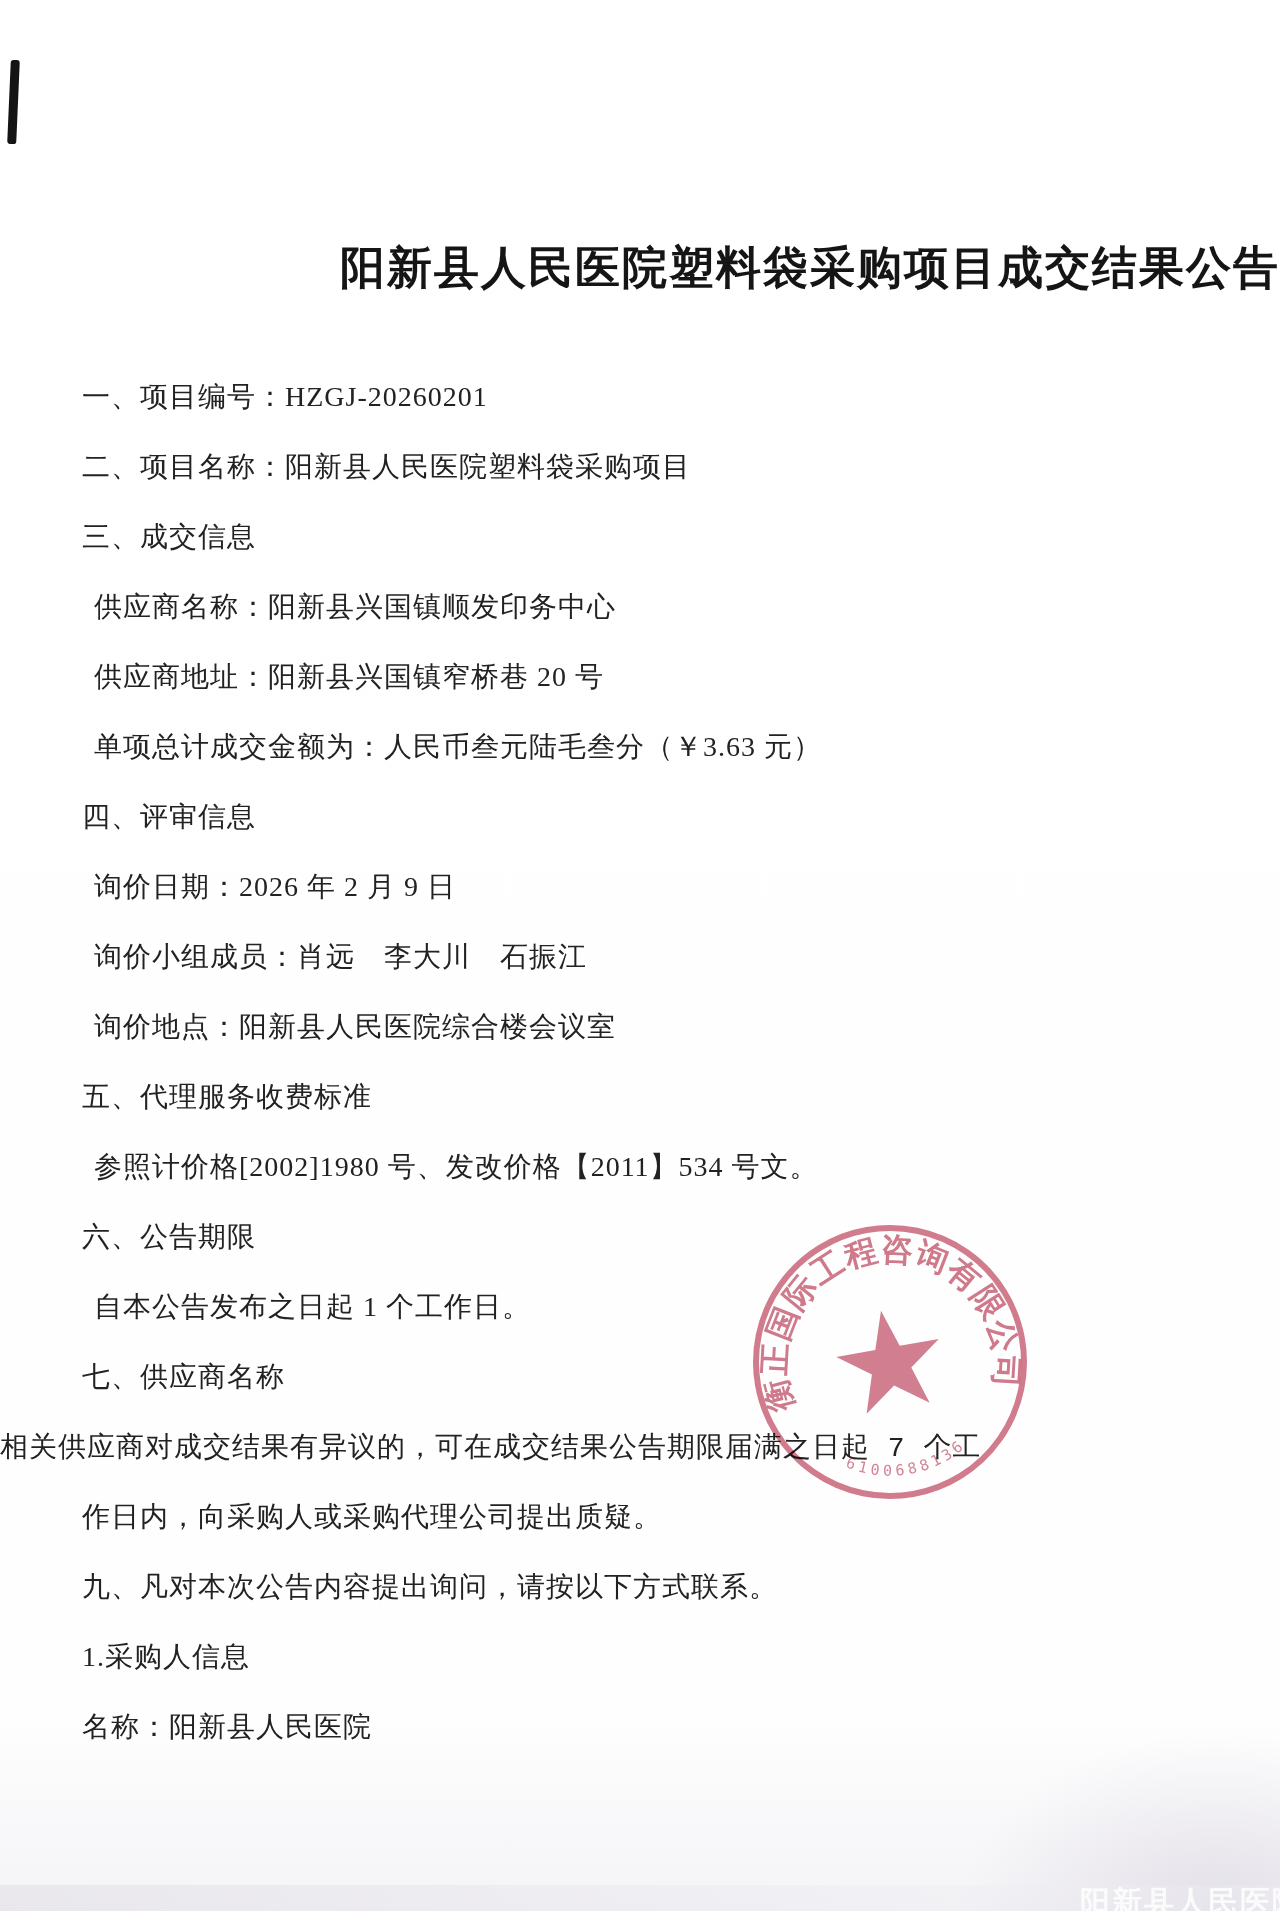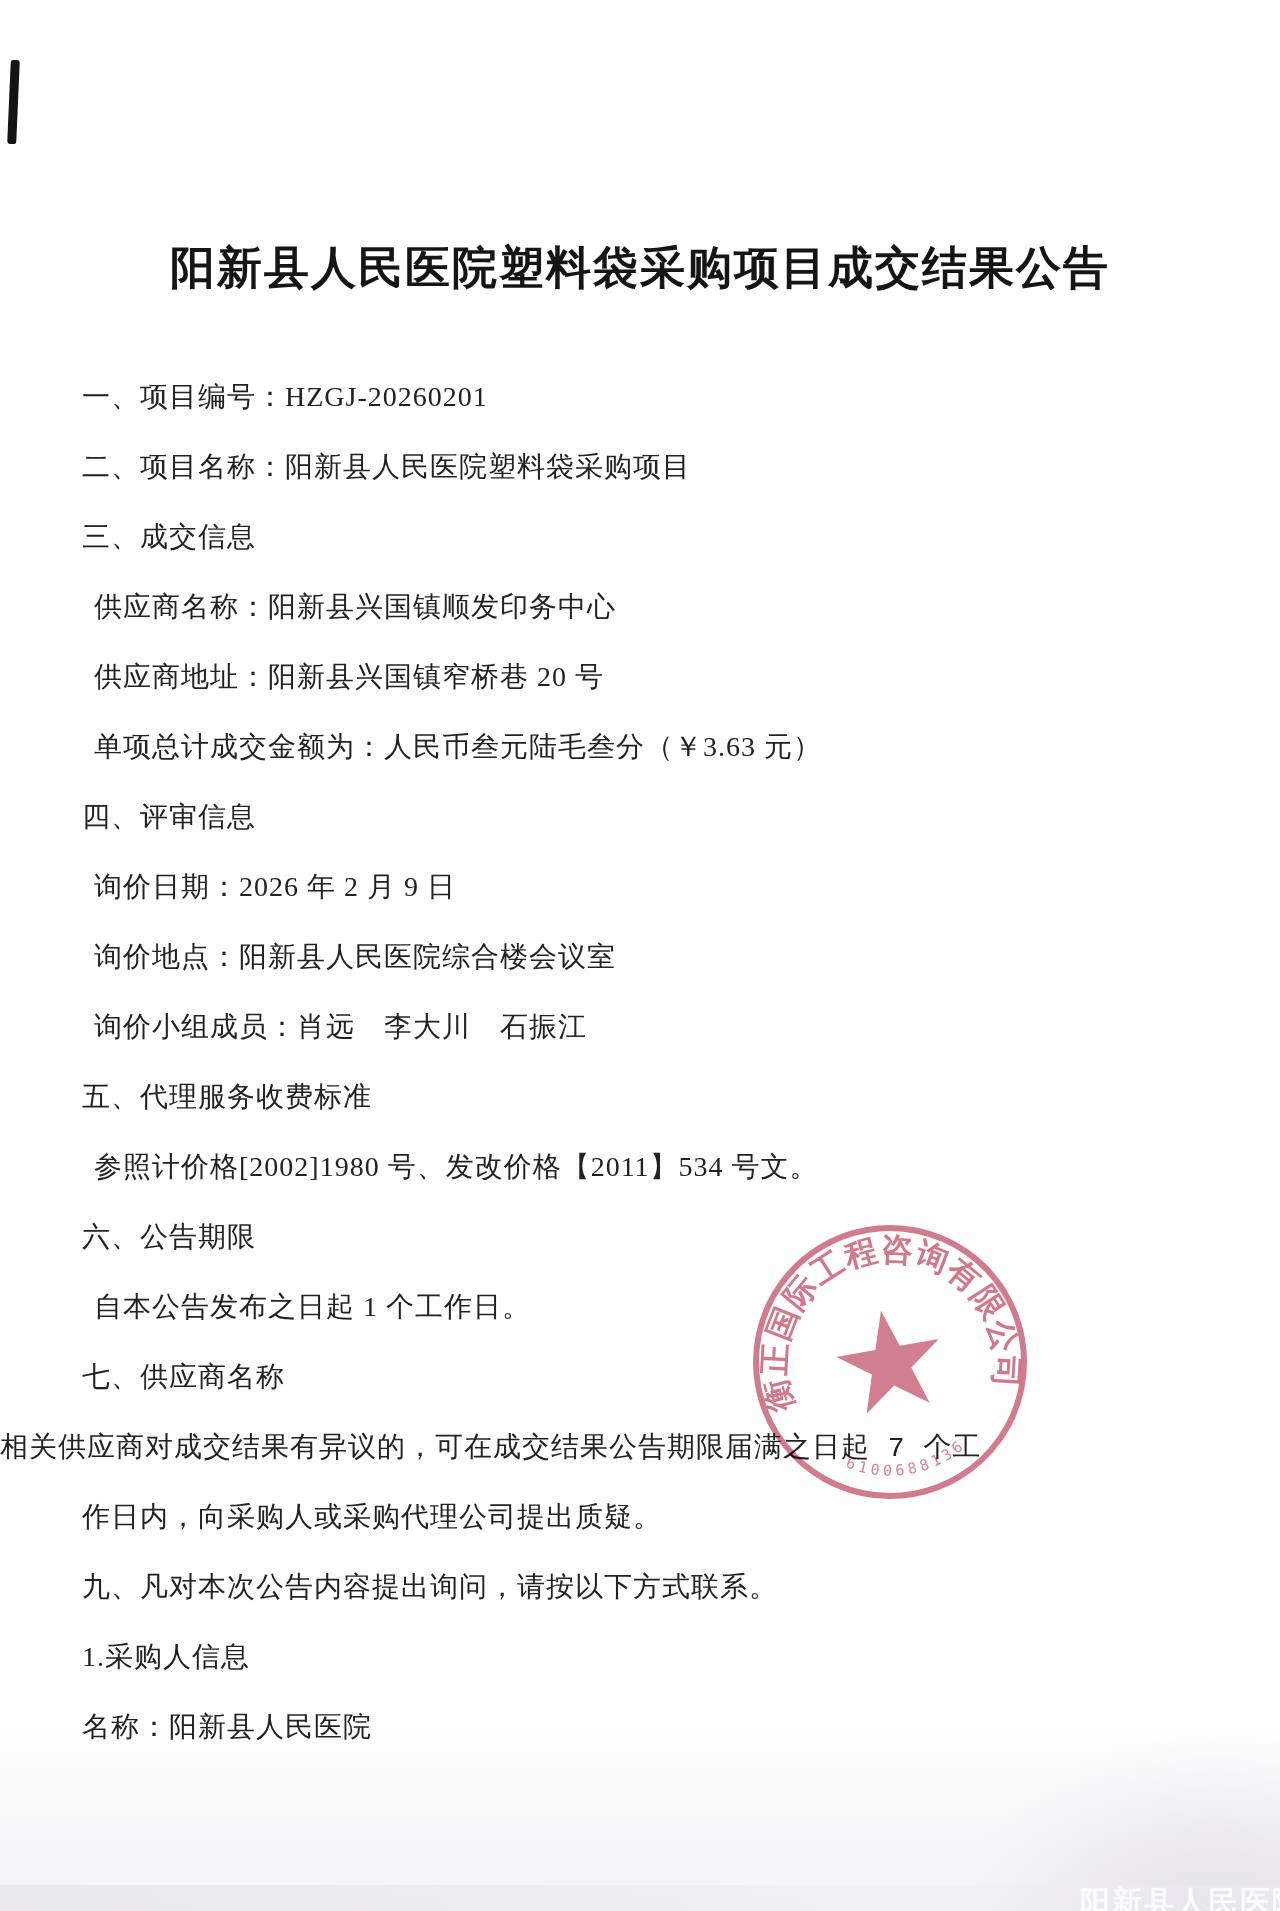--- a/index.html
+++ b/index.html
@@ -12,21 +12,21 @@
     overflow:hidden;
     font-family:"Liberation Serif","DejaVu Serif",serif;
     color:#1f1f1f;
   }
   .corner-mark{
     position:absolute;left:9px;top:60px;width:9px;height:84px;
     background:#141414;border-radius:3px;transform:rotate(2.5deg);
   }
   .doc-title{
     position:absolute;top:238px;left:0;width:100%;
-    text-align:center;font-size:45px;font-weight:bold;
+    text-align:right;font-size:45px;font-weight:bold;
     letter-spacing:2px;color:#151515;margin:0;
     font-family:"Liberation Sans","DejaVu Sans",sans-serif;
   }
   .lines{position:absolute;top:362px;left:0;width:100%;}
   .line{
     height:70px;display:flex;align-items:center;
     font-size:28px;letter-spacing:1px;color:#222;
     white-space:nowrap;
   }
   .indent-a{padding-left:82px;}
@@ -65,22 +65,22 @@
 
   <div class="lines">
     <div class="line indent-a">一、项目编号：HZGJ-20260201</div>
     <div class="line indent-a">二、项目名称：阳新县人民医院塑料袋采购项目</div>
     <div class="line indent-a">三、成交信息</div>
     <div class="line indent-b">供应商名称：阳新县兴国镇顺发印务中心</div>
     <div class="line indent-b">供应商地址：阳新县兴国镇窄桥巷 20 号</div>
     <div class="line indent-b">单项总计成交金额为：人民币叁元陆毛叁分（￥3.63 元）</div>
     <div class="line indent-a">四、评审信息</div>
     <div class="line indent-b">询价日期：2026 年 2 月 9 日</div>
+    <div class="line indent-b">询价小组成员：肖远　李大川　石振江</div>
     <div class="line indent-b">询价地点：阳新县人民医院综合楼会议室</div>
-    <div class="line indent-b">询价小组成员：肖远　李大川　石振江</div>
     <div class="line indent-a">五、代理服务收费标准</div>
     <div class="line indent-b">参照计价格[2002]1980 号、发改价格【2011】534 号文。</div>
     <div class="line indent-a">六、公告期限</div>
     <div class="line indent-b">自本公告发布之日起 1 个工作日。</div>
     <div class="line indent-a">七、供应商名称</div>
     <div class="line indent-c">相关供应商对成交结果有异议的，可在成交结果公告期限届满之日起 7 个工</div>
     <div class="line indent-a">作日内，向采购人或采购代理公司提出质疑。</div>
     <div class="line indent-a">九、凡对本次公告内容提出询问，请按以下方式联系。</div>
     <div class="line indent-a">1.采购人信息</div>
     <div class="line indent-a">名称：阳新县人民医院</div>

